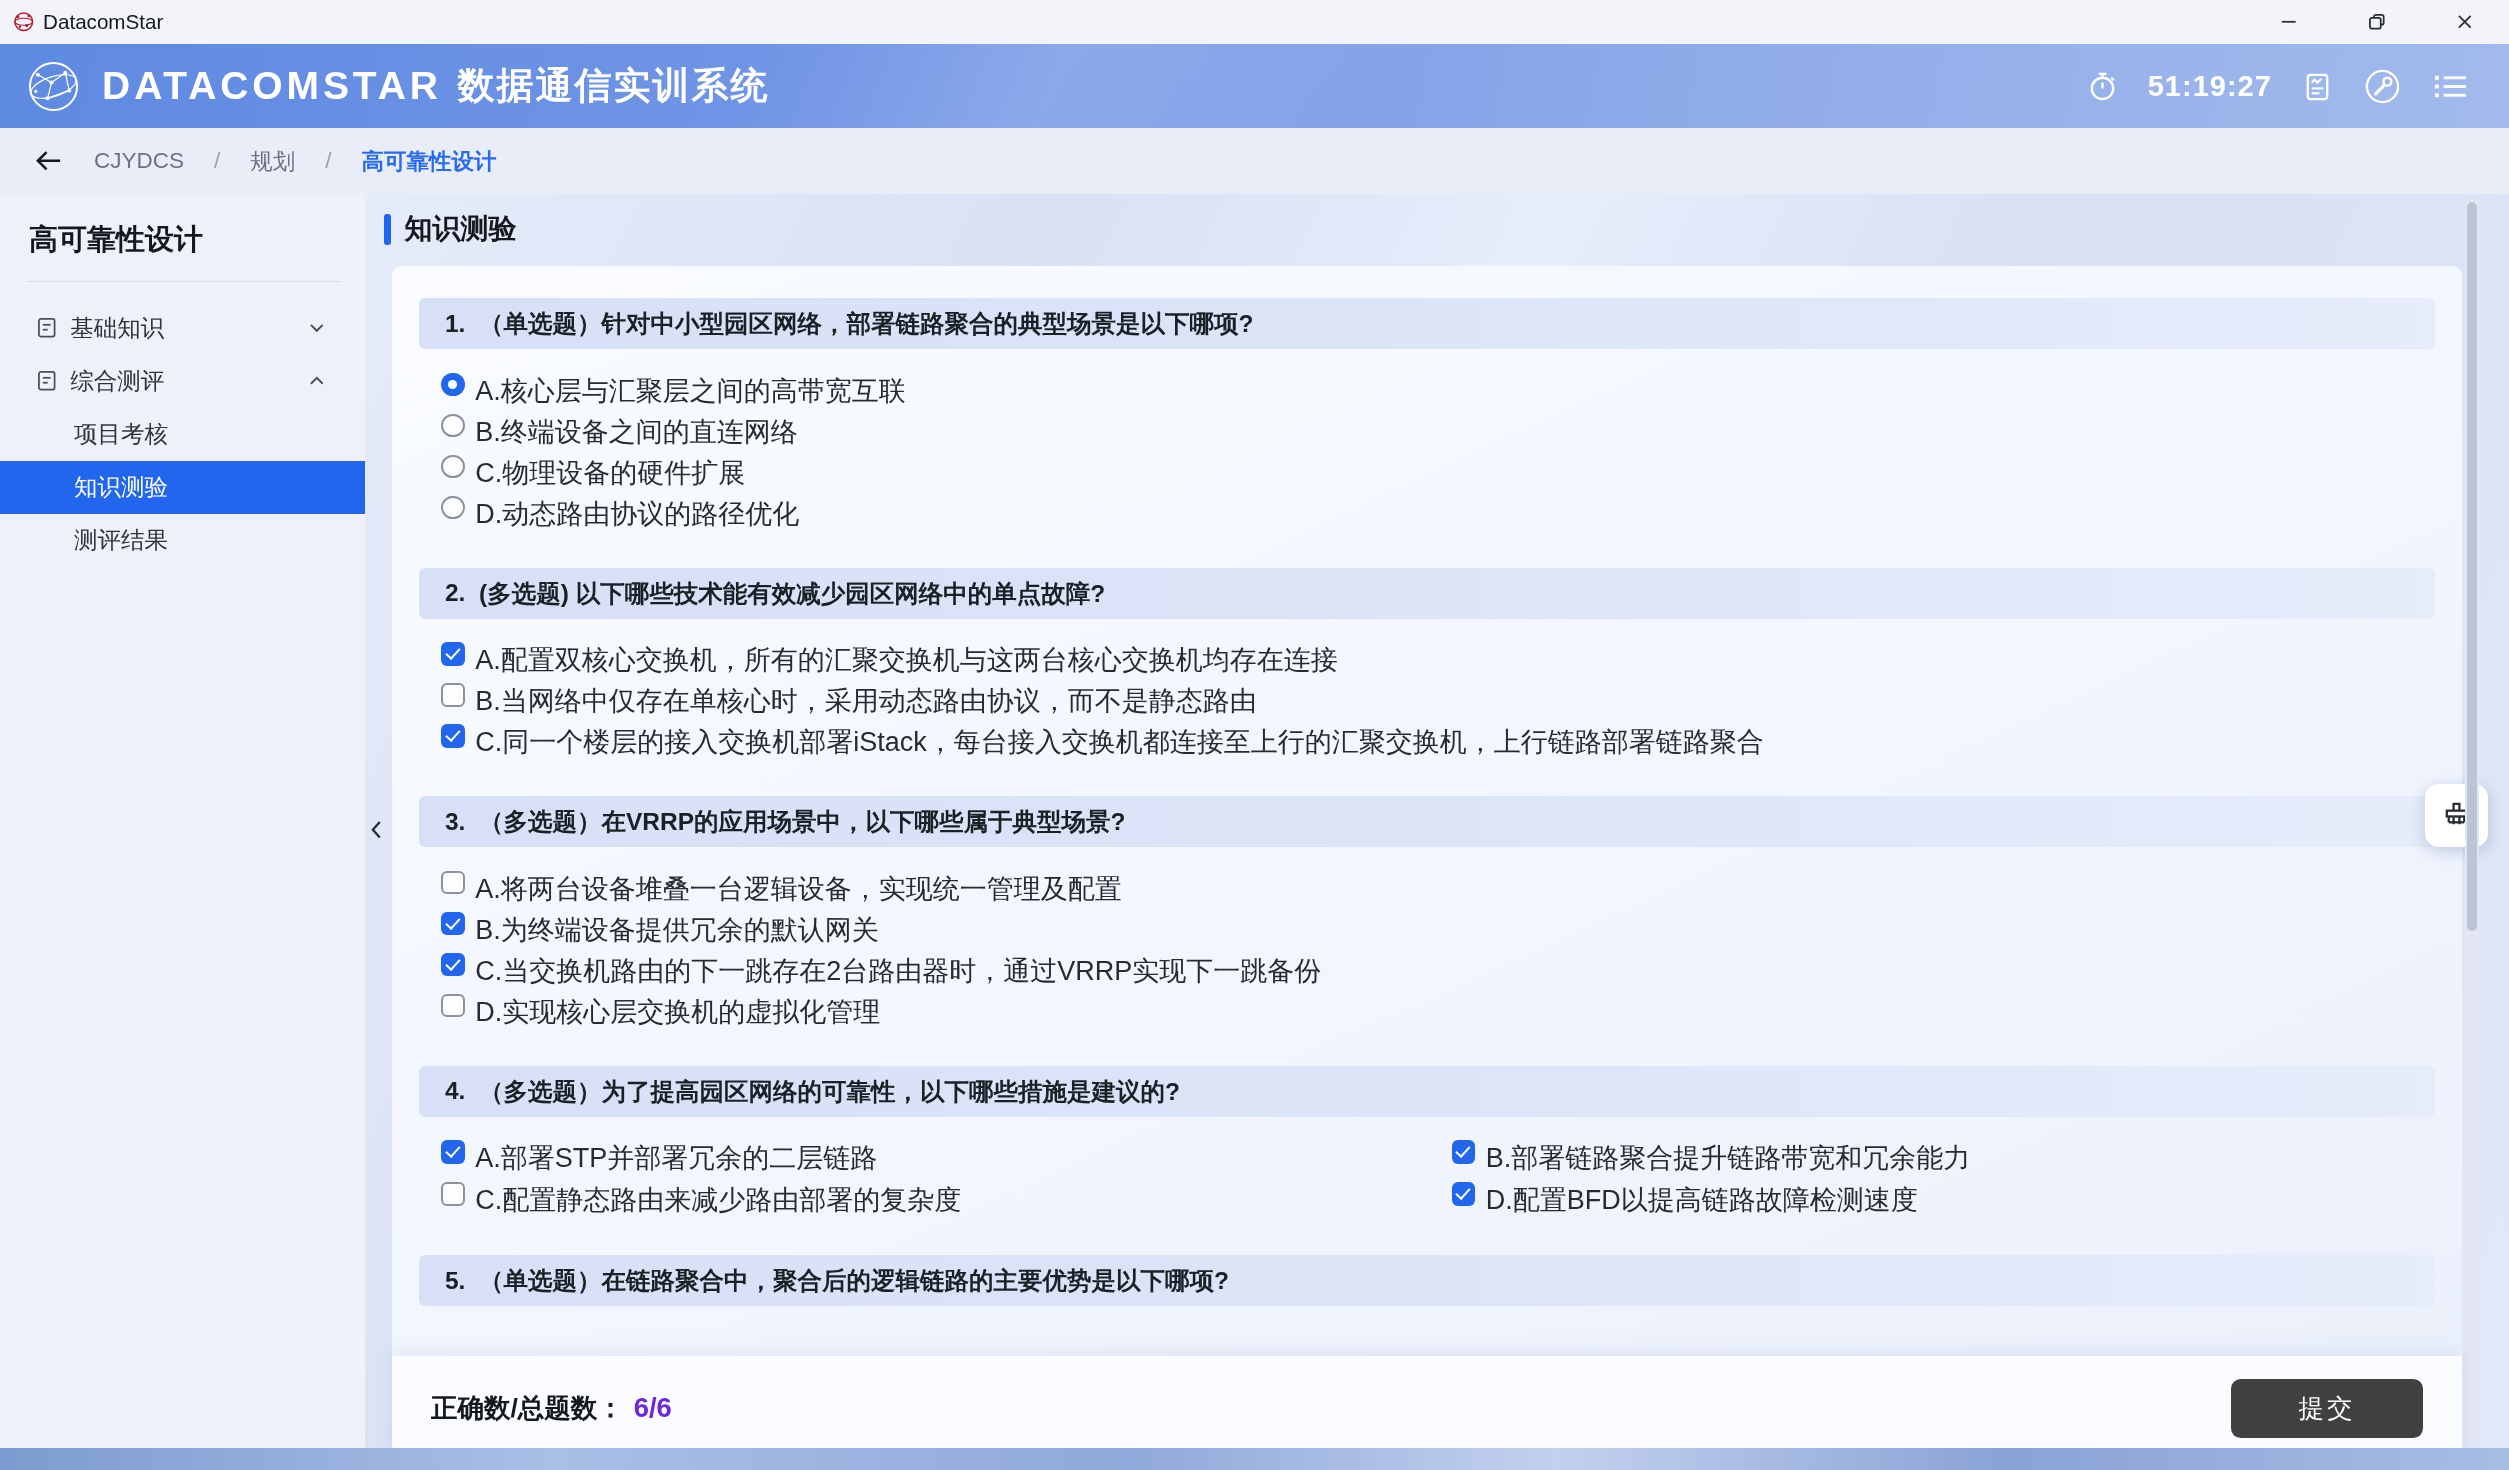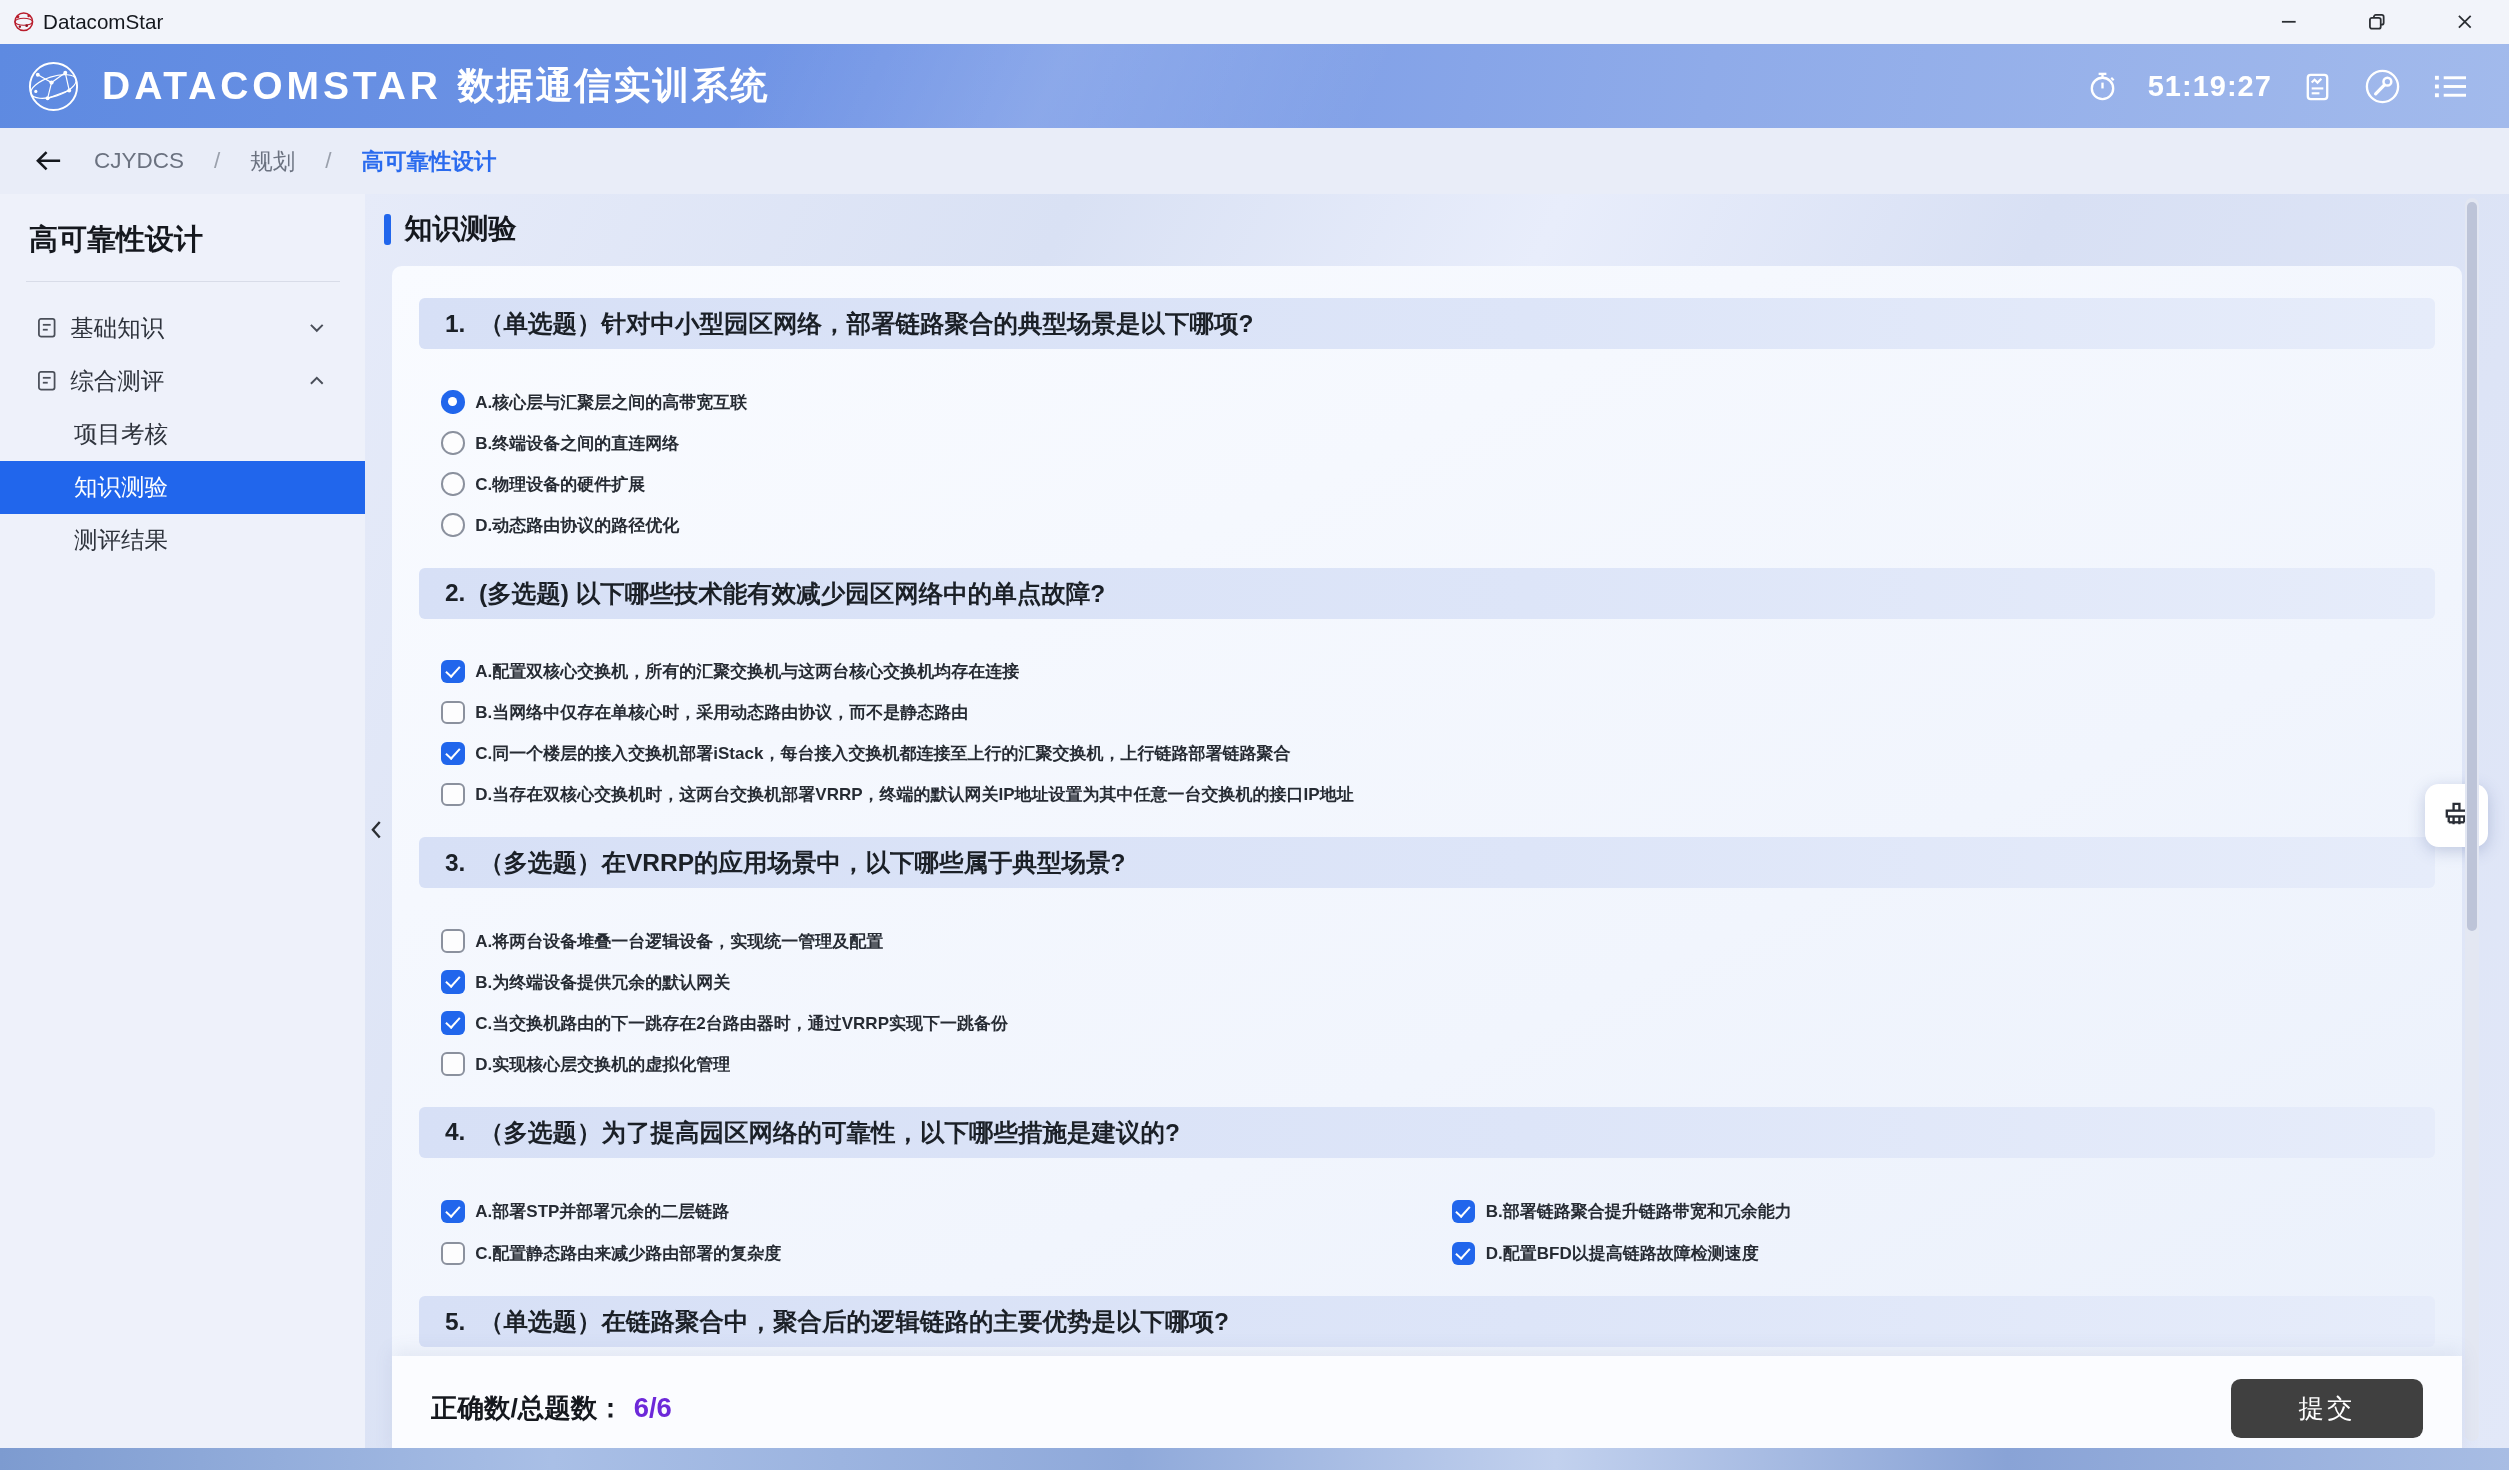--- a/index.html
+++ b/index.html
@@ -58,21 +58,21 @@
   .panel { position:absolute; left:392px; top:266px; width:2070px; height:1182px;
     background:linear-gradient(155deg,#f9fbff 0%, #f1f5fd 60%, #eaf0fb 100%);
     border-radius:9.8px 9.8px 0 0; overflow:hidden; }
   .q-band { margin:31px 27.4px 0 27.4px; height:51px; border-radius:5.9px;
     background:linear-gradient(90deg,#d7e0f6 0%, #dde5f8 55%, #e6ecfa 100%);
     display:flex; align-items:center; padding-left:25.5px;
     font-size:24.5px; font-weight:700; color:#1b2027; }
   .q-band.first { margin-top:32px; }
   .q-num { margin-right:13.7px; }
   .opts { margin:23.5px 0 0 49px; }
-  .opt { height:41px; display:flex; align-items:flex-end; font-size:17px; color:#262b33; cursor:pointer;font-weight:bold; }
+  .opt { height:41px; display:flex; align-items:flex-start; font-size:27px; color:#262b33; cursor:pointer; }
   .opt-grid { display:grid; grid-template-columns:1fr 1fr; }
   .opt-grid .opt { height:42px; }
 
   
   .radio { width:23.5px; height:23.5px; border-radius:50%; border:2px solid #8b919e;
     background:#fdfdfe; margin-right:10.8px; flex:0 0 auto; position:relative; }
   .radio.checked { border:none; background:#2166ec; }
   .radio.checked::after { content:""; position:absolute; left:7.4px; top:7.4px;
     width:8.8px; height:8.8px; border-radius:50%; background:#fff; }
   
@@ -308,24 +308,20 @@
       <span>A.配置双核心交换机，所有的汇聚交换机与这两台核心交换机均存在连接</span>
     </div>
     <div class="opt">
       <span class="box"></span>
       <span>B.当网络中仅存在单核心时，采用动态路由协议，而不是静态路由</span>
     </div>
     <div class="opt">
       <span class="box checked"></span>
       <span>C.同一个楼层的接入交换机部署iStack，每台接入交换机都连接至上行的汇聚交换机，上行链路部署链路聚合</span>
     </div>
-    <div class="opt">
-      <span class="box"></span>
-      <span>D.当存在双核心交换机时，这两台交换机部署VRRP，终端的默认网关IP地址设置为其中任意一台交换机的接口IP地址</span>
-    </div>
   </div>
 
   <div class="q-band">
     <span class="q-num">3.</span>
     <span>（多选题）在VRRP的应用场景中，以下哪些属于典型场景?</span>
   </div>
   <div class="opts">
     <div class="opt">
       <span class="box"></span>
       <span>A.将两台设备堆叠一台逻辑设备，实现统一管理及配置</span>

